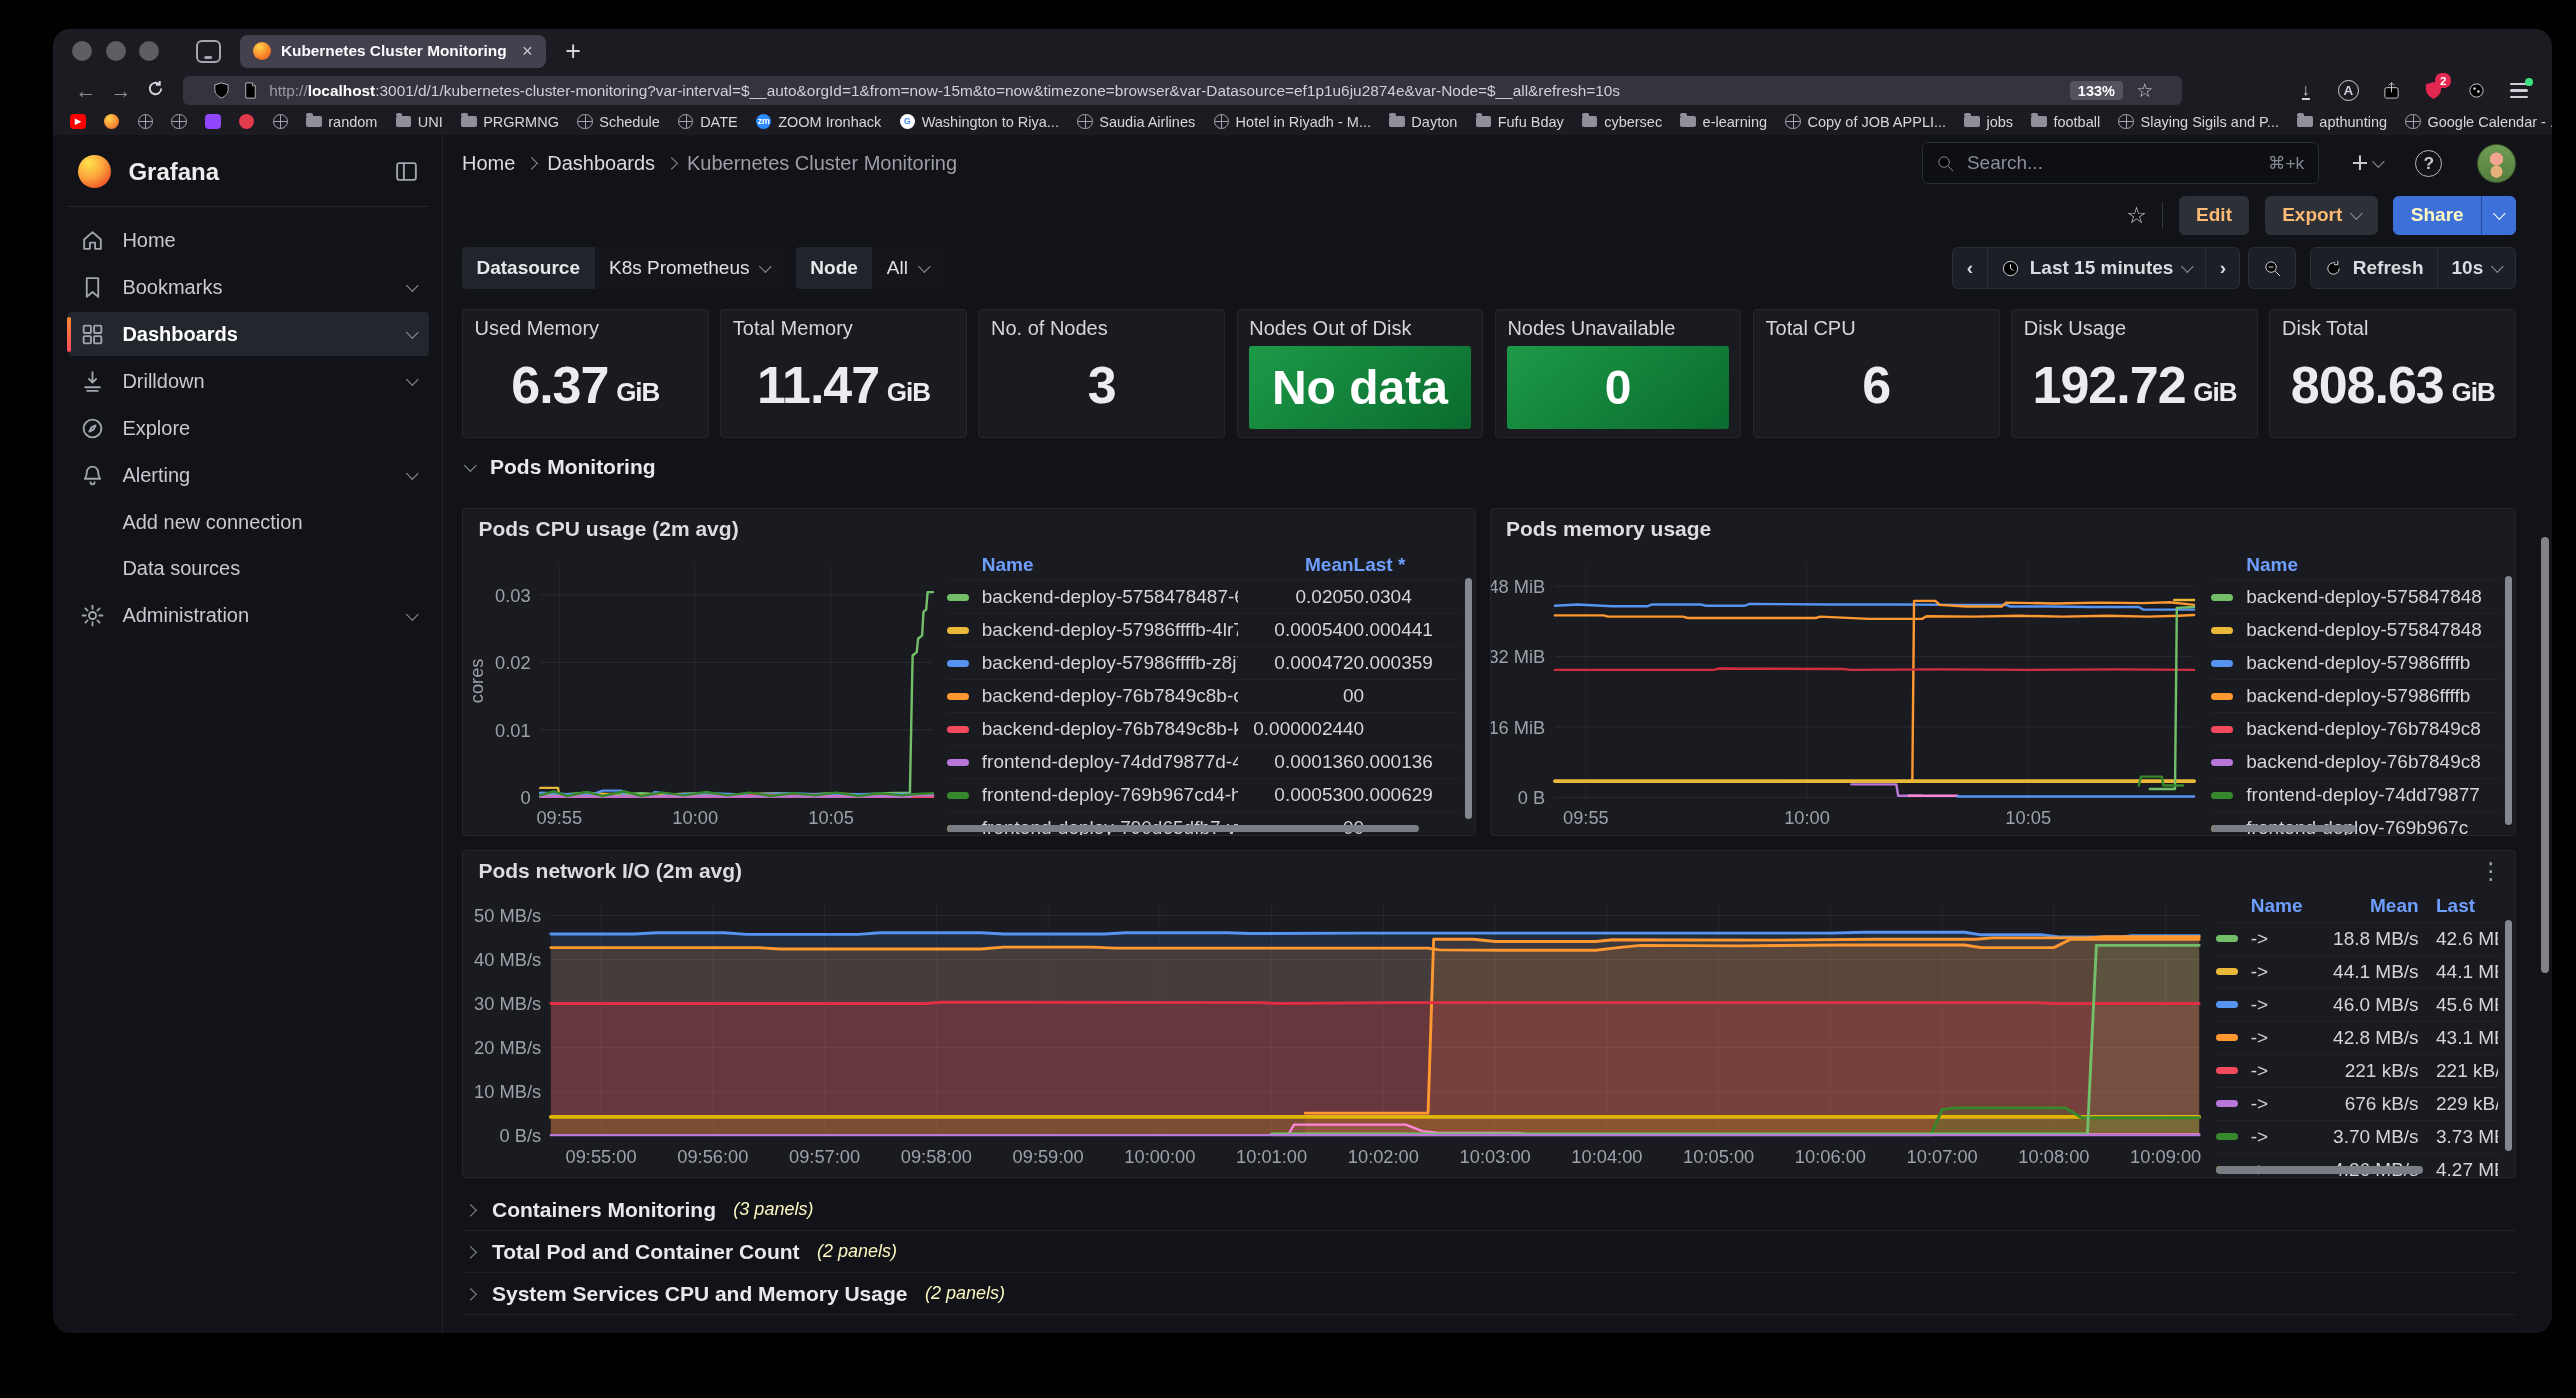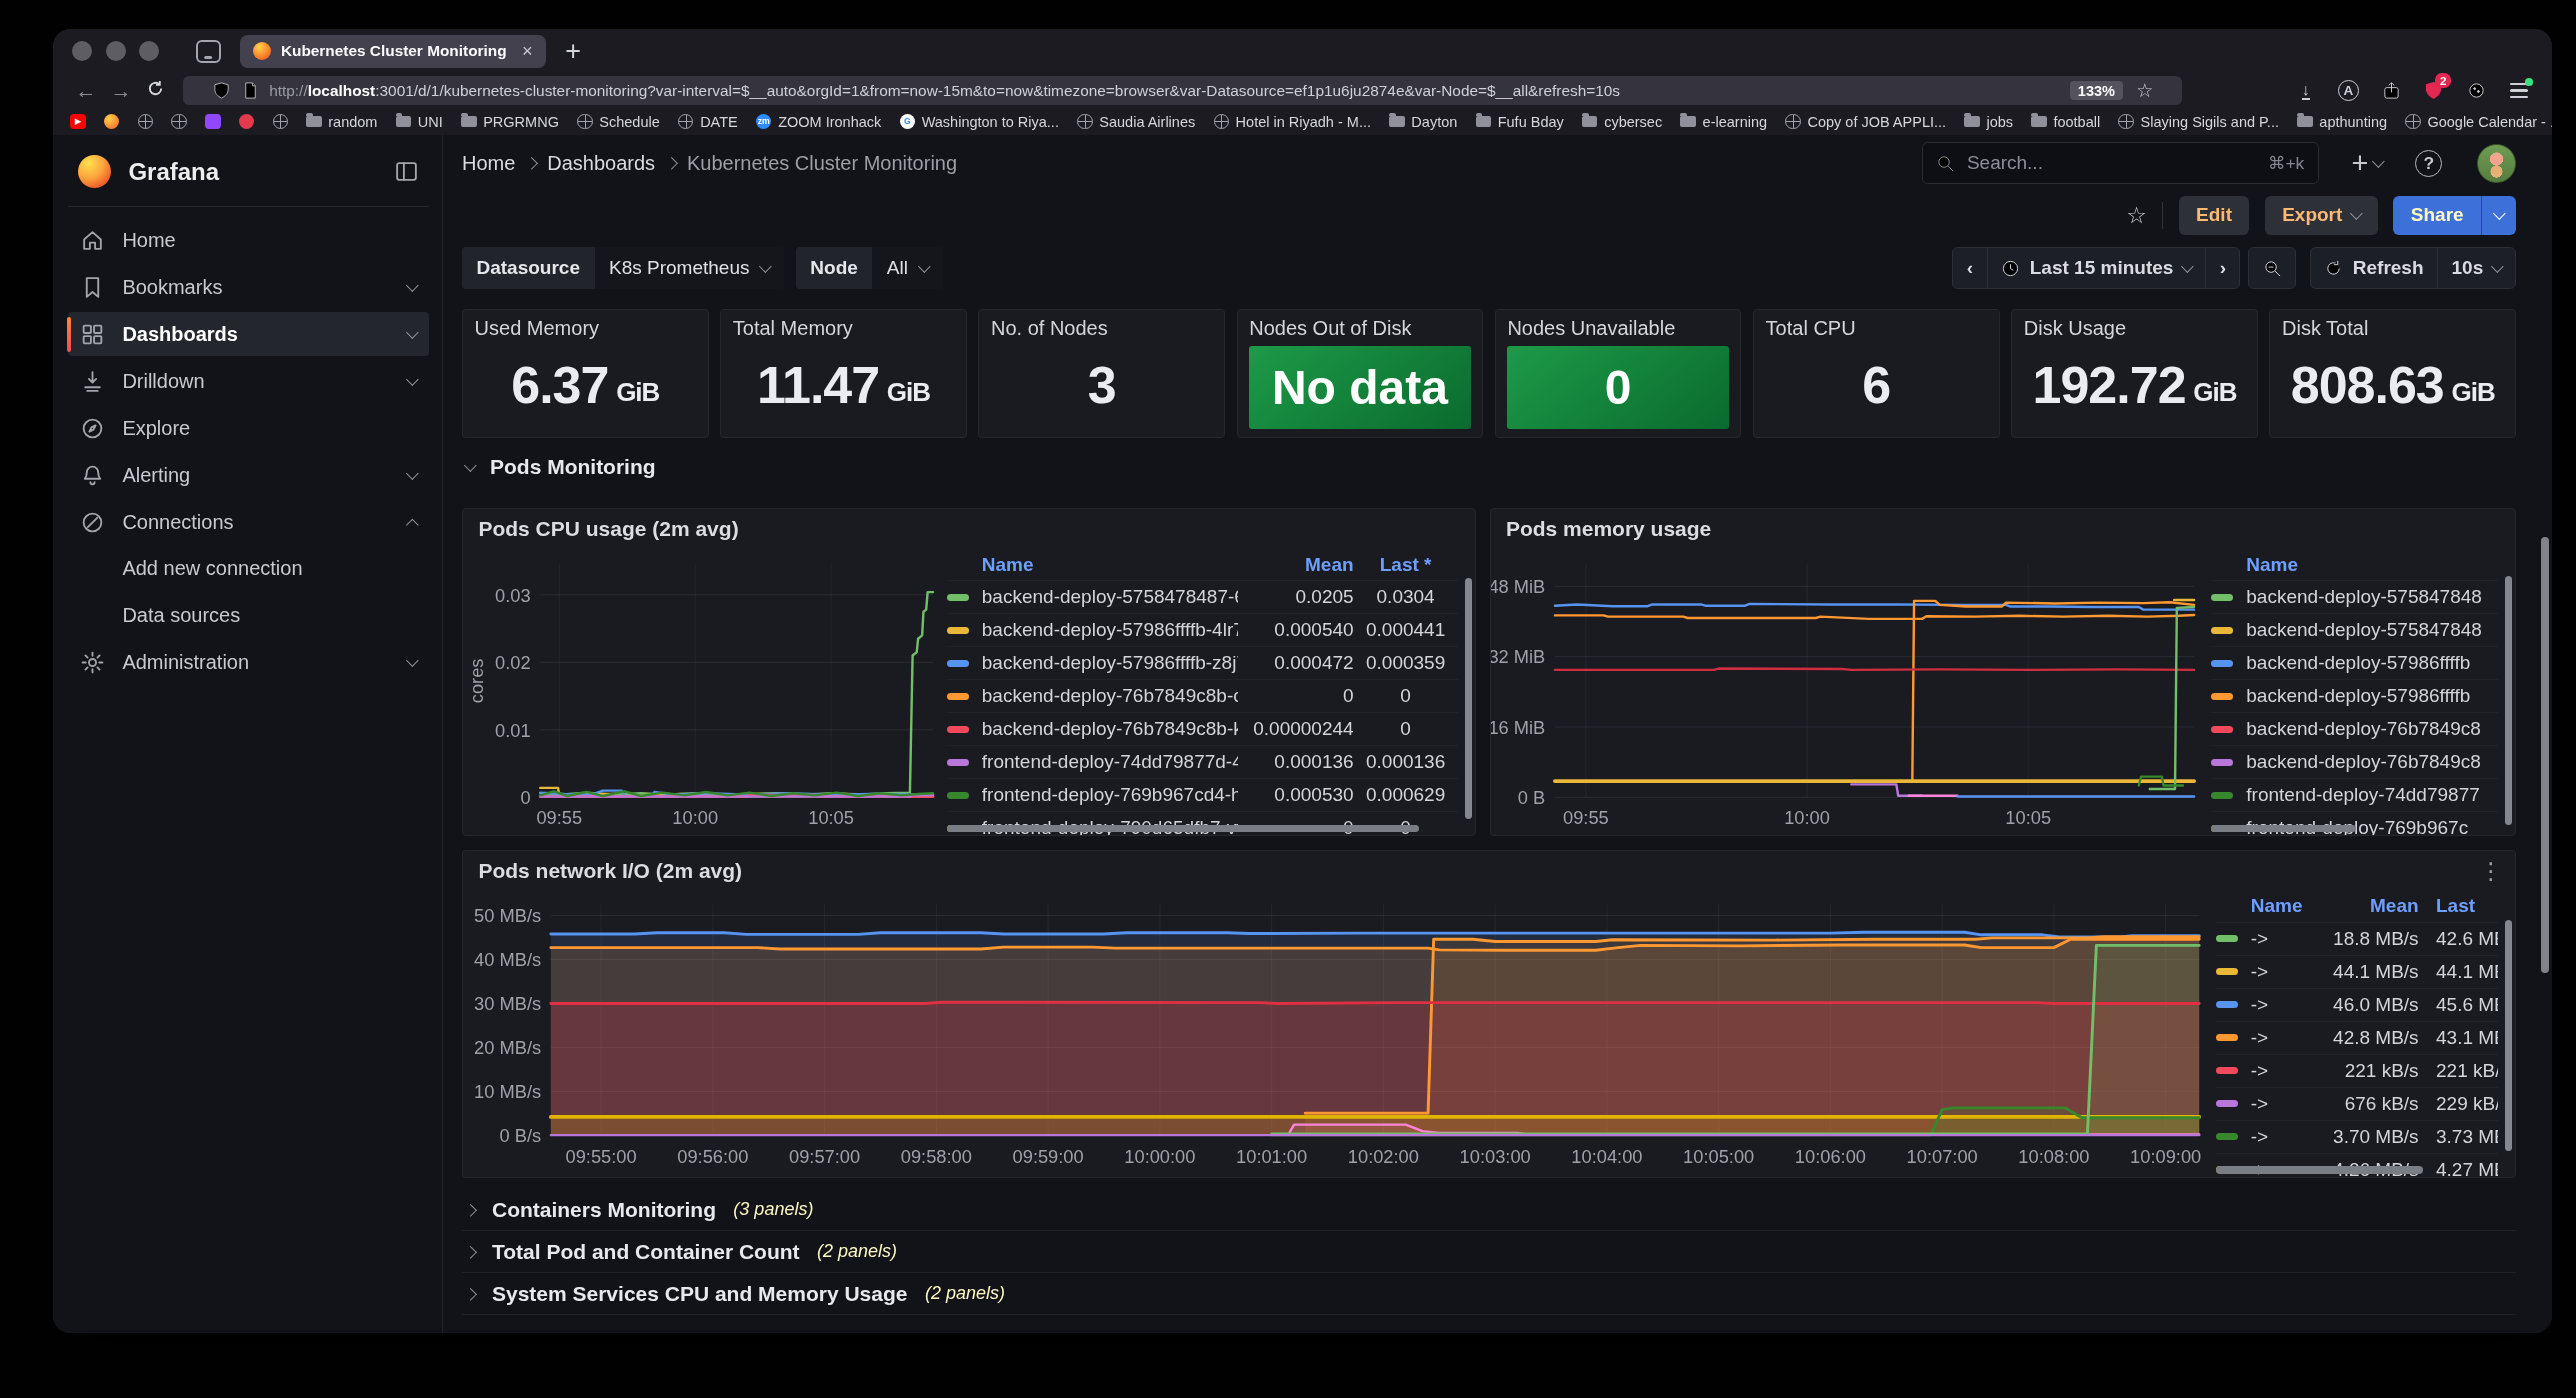--- a/index.html
+++ b/index.html
@@ -101,21 +101,21 @@
 .pbody{flex:1;display:flex;min-height:0}
 .chart{display:block}
 .chart text{fill:#9fa1a9;font-size:19px;font-family:inherit}
 .legend{flex:1;position:relative;overflow:hidden;font-size:19px;color:#d4d5da;padding:0 17.4px 0 5.8px}
 .lhead{display:flex;align-items:center;height:31px;color:#6e9fff;font-weight:600}
 .lrow{display:flex;align-items:center;height:33px;border-top:1px solid #222329}
 .chipgap{width:35px;flex-shrink:0;display:flex}
 .chip{width:22px;height:6.7px;border-radius:3.9px}
 .lname{flex:1;white-space:nowrap;overflow:hidden}
 .lmean{width:116px;text-align:right;white-space:nowrap;flex-shrink:0}
-.llast{width:104px;text-align:center;white-space:nowrap;flex-shrink:0}
+.llast{width:104px;text-align:left;white-space:nowrap;flex-shrink:0}
 .narrow .lname{flex:none;width:56px}
 .narrow .lmean{flex:1}
 .narrow .llast{width:79px;text-align:left;padding-left:17.4px;overflow:hidden}
 .hscroll{position:absolute;left:5.8px;bottom:2.9px;height:7.7px;background:#7b7d84;border-radius:3.9px}
 .vscroll{position:absolute;right:2.9px;width:6.7px;background:#85878e;border-radius:3.9px}
 .p-net{margin-top:13.5px;height:328px}
 .kebab{position:absolute;right:11.6px;top:7.7px;color:#9da0a8;font-size:23px;letter-spacing:1px}
 .collapsed-list{margin-top:11.6px}
 .crow{display:flex;align-items:center;gap:17.4px;height:42px;padding-left:3.9px;border-bottom:1px solid #1f2127}
 .ctitle{font-size:21px;font-weight:700;color:#e8e9ec}
@@ -353,28 +353,20 @@
             <span>Explore</span>
           </div>
           <div class="sitem">
             <svg class="icon" viewBox="0 0 24 24">
               <path d="M12 3.5a5.5 5.5 0 0 1 5.5 5.5c0 3.2.9 4.9 1.9 6.1H4.6c1-1.2 1.9-2.9 1.9-6.1A5.5 5.5 0 0 1 12 3.5z"></path>
               <path d="M10 18.5a2 2 0 0 0 4 0"></path>
             </svg>
             <span>Alerting</span>
             <span class="chev down"></span>
           </div>
-          <div class="sitem">
-            <svg class="icon" viewBox="0 0 24 24">
-              <circle cx="12" cy="12" r="8.5"></circle>
-              <path d="M7.5 16.5l9-9"></path>
-            </svg>
-            <span>Connections</span>
-            <span class="chev up"></span>
-          </div>
           <div class="ssub">
             <span>Add new connection</span>
           </div>
           <div class="ssub">
             <span>Data sources</span>
           </div>
           <div class="sitem">
             <svg class="icon" viewBox="0 0 24 24">
               <circle cx="12" cy="12" r="3.4"></circle>
               <path d="M12 2.5v3M12 18.5v3M2.5 12h3M18.5 12h3M5.2 5.2l2.1 2.1M16.7 16.7l2.1 2.1M18.8 5.2l-2.1 2.1M7.3 16.7l-2.1 2.1"></path>

